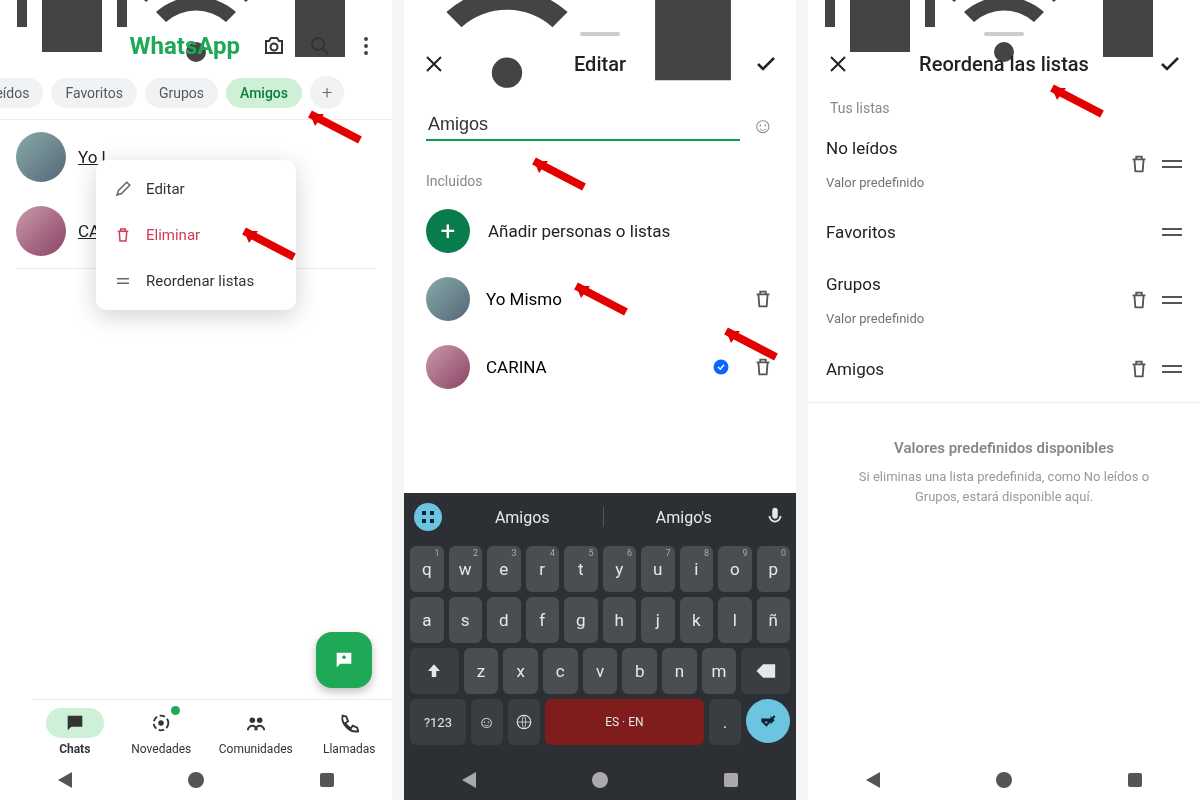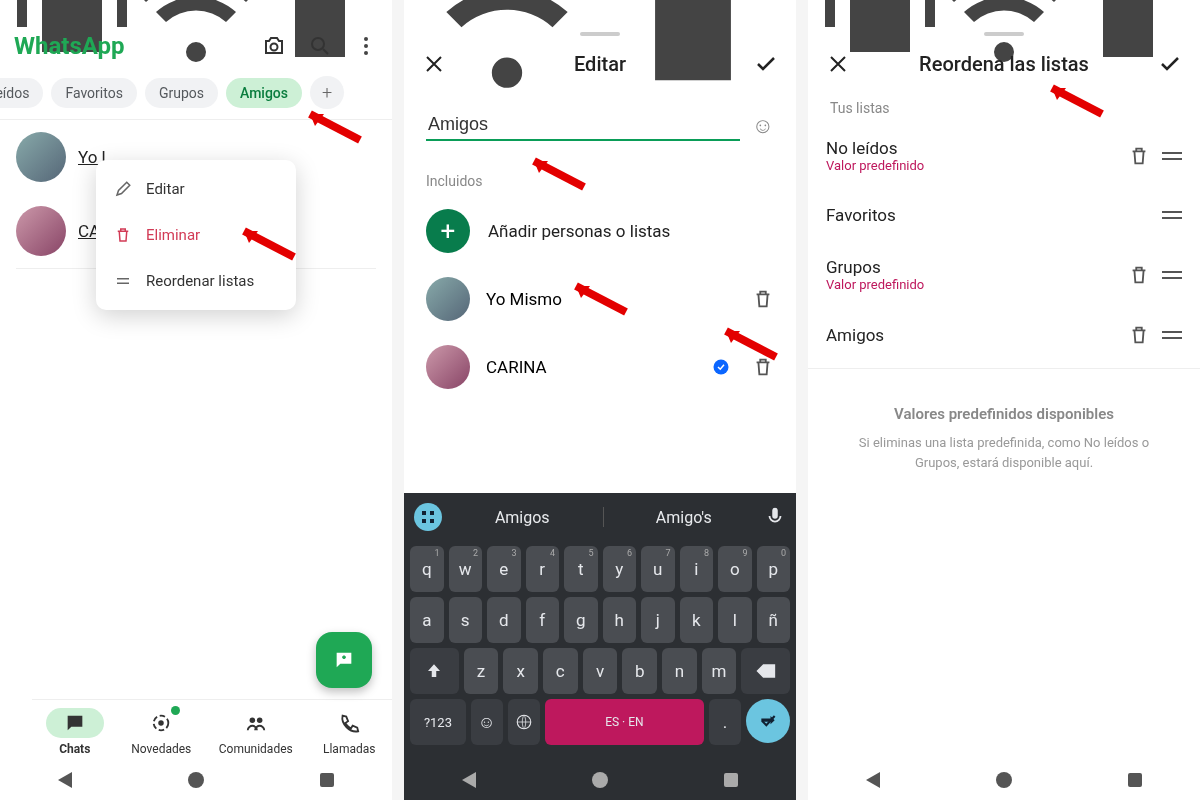--- a/index.html
+++ b/index.html
@@ -44,20 +44,21 @@
   .sq { width:14px;height:14px;background:#555;border-radius:2px;}
   .navbar-android.light .tri{border-right-color:#aaa;}
   .navbar-android.light .circ{background:#aaa;}
   .navbar-android.light .sq{background:#aaa;}
 
   
   .wa-header {
     display:flex;
     align-items:center;
     padding:8px 14px 12px;
+    text-align:right;
   }
   .wa-logo { color:#1fa855; font-weight:700; font-size:24px; flex:1;}
   .wa-header .hicon{ width:24px;height:24px;margin-left:22px;fill:#444;}
   .filter-row{
     display:flex; align-items:center; gap:8px; padding:4px 0 10px 0;
     overflow:hidden;
     border-bottom:1px solid #eee;
   }
   .chip{
     background:#f1f2f4;color:#55595d;font-size:14px;
@@ -139,30 +140,30 @@
   .sugg .sep{width:1px;height:20px;background:#555;}
   .sugg .mic{width:22px;height:22px;}
   .krow{display:flex;gap:5px;justify-content:center;margin:5px 2px;}
   .key{
     background:#4a4d52;border-radius:6px;min-width:30px;height:46px;
     display:flex;align-items:center;justify-content:center;font-size:17px;
     position:relative;flex:1;
   }
   .key .sup{position:absolute;top:2px;right:4px;font-size:9px;color:#aaa;}
   .key.wide{flex:1.4;background:#3a3d42;}
-  .key.space{flex:4;background:#be185d;font-size:12px;}
+  .key.space{flex:4;background:#7f1d1d;font-size:12px;}
   .key.enter{background:#6bc5e0;border-radius:50%;width:44px;height:44px;flex:none;}
   .key.sym{flex:1.4;background:#3a3d42;font-size:13px;}
 
   
   .list-sec{padding:14px 22px 6px;color:#888;font-size:14px;}
   .list-row{display:flex;align-items:center;padding:16px 18px;gap:12px;}
   .list-text{flex:1;}
   .list-text .ln{font-size:17px;color:#222;}
-  .list-text .sub{font-size:13px;color:#be185d;margin-top:0;}
+  .list-text .sub{font-size:13px;color:#737373;margin-top:17px;}
   .drag{width:20px;display:flex;flex-direction:column;gap:4px;}
   .drag span{height:2px;background:#555;}
   .avail-title{text-align:center;color:#888;font-weight:600;padding:30px 20px 10px;font-size:15px;}
   .avail-text{text-align:center;color:#999;font-size:13px;padding:0 36px;line-height:1.5;}
   hr.thin{border:none;border-top:1px solid #eee;margin:6px 0;}
 </style>
 </head>
 <body>
 
 <div class="phone">

